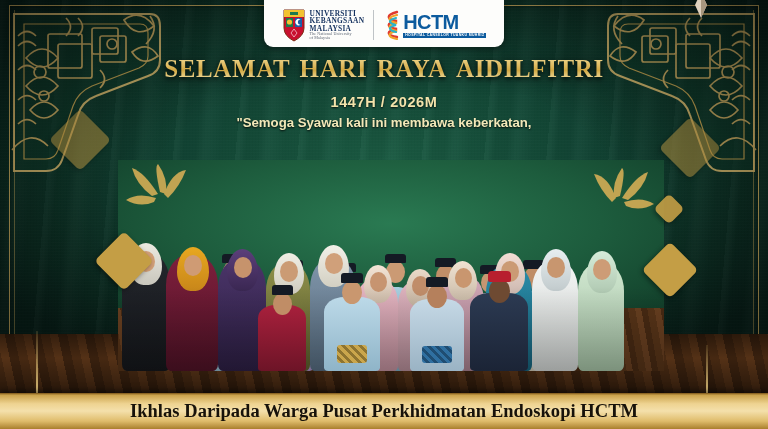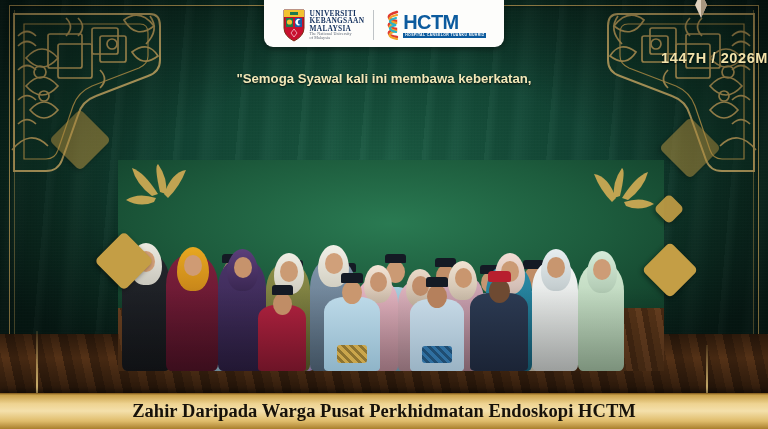--- a/index.html
+++ b/index.html
@@ -119,22 +119,21 @@
     background:linear-gradient(180deg,#fdf0bd 0%,#e8ca7d 38%,#cfa340 70%,#f0dca0 92%);
     -webkit-background-clip:text; background-clip:text; color:transparent;
     -webkit-text-fill-color:transparent;
     filter:drop-shadow(0 2px 2px rgba(0,0,0,.7));
     margin-top:1px; line-height:1.05;
   }
   .title-year {
     font-family:"Liberation Sans", sans-serif;
     font-size:14.5px; font-weight:700; letter-spacing:.6px;
     color:#f3e3ab; text-shadow:0 1px 2px rgba(0,0,0,.8);
-    margin-top:2px;
-    text-align:right;
+    margin-top:10px;
   }
   .quote {
     font-family:"Liberation Sans", sans-serif;
     font-size:13.2px; font-weight:700; color:#f2e8b8;
     text-shadow:0 1px 2px rgba(0,0,0,.85);
     margin-top:5px; line-height:1.18;
   }
 
   
   .photo-zone {
@@ -306,20 +305,21 @@
         <path d="M13 8 C5 10 5 13 13 15 C5 17 5 20 13 22" fill="none" stroke="#2bb3c9" stroke-width="2.2" stroke-linecap="round"></path>
       </svg>
       <div class="hctm-text">
         <div class="hctm-main">HCTM</div>
         <div class="hctm-sub">HOSPITAL CANSELOR TUANKU MUHRIZ</div>
       </div>
     </div>
   </div>
 
   <div class="headline-zone">
+    <div class="title-main">Selamat Hari Raya Aidilfitri</div>
     <div class="title-year">1447H / 2026M</div>
     <div class="quote">
       <div>"Semoga Syawal kali ini membawa keberkatan,</div>
     </div>
   </div>
 
   <div class="wood-strip"></div>
   <div class="wood-shadow"></div>
 
   <div class="photo-zone">
@@ -474,16 +474,16 @@
 
   <div class="banner-rod left"></div>
   <div class="banner-rod"></div>
   <div class="banner-diamond">
     <svg viewBox="0 0 26 26" width="26" height="26">
       <path d="M13 0 L19 13 L13 26 L7 13 Z" fill="#ded0bd"></path>
       <path d="M13 0 L19 13 L13 26 Z" fill="#a8977f"></path>
     </svg>
   </div>
   <div class="bottom-banner">
-    <span class="banner-text">Zahir Daripada Warga Pusat Perkhidmatan Endoskopi HCTM</span>
+    <span class="banner-text">Ikhlas Daripada Warga Pusat Perkhidmatan Endoskopi HCTM</span>
   </div>
 
 </div>
 
 </body></html>

